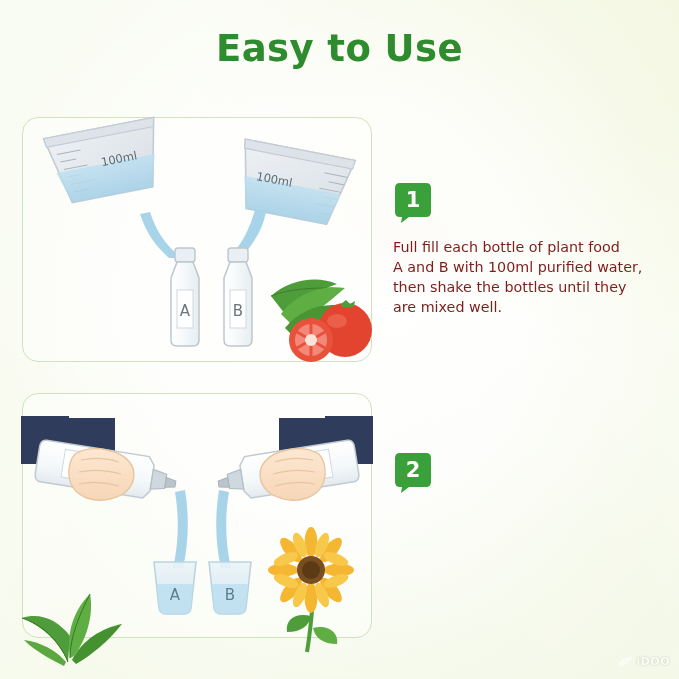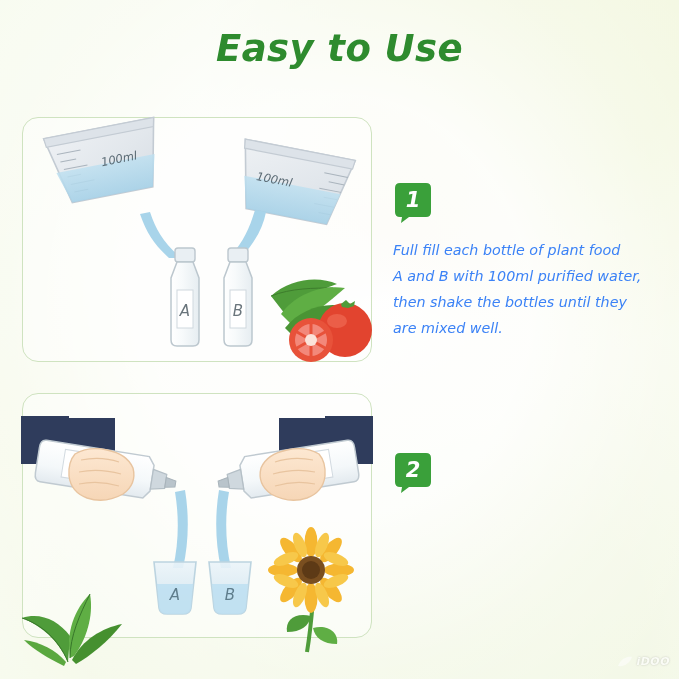--- a/index.html
+++ b/index.html
@@ -12,21 +12,20 @@
     font-family: "Liberation Sans", sans-serif;
     background: #ffffff;
     overflow: hidden;
   }
   #stage {
     position: relative;
     width: 679px;
     height: 679px;
     overflow: hidden;
     background: #fdfef9;
-    font-style: italic;
   }
   
   .bg-layer {
     position: absolute;
     inset: 0;
     background:
       radial-gradient(circle at 84% 7%, rgba(225,236,178,0.95) 0 14%, rgba(225,236,178,0) 36%),
       radial-gradient(circle at 62% 12%, rgba(206,226,150,0.6) 0 10%, rgba(206,226,150,0) 30%),
       radial-gradient(circle at 96% 28%, rgba(236,242,205,0.8) 0 12%, rgba(236,242,205,0) 30%),
       radial-gradient(ellipse at 20% 6%, rgba(236,244,214,0.8) 0 18%, rgba(236,244,214,0) 42%),
@@ -96,23 +95,23 @@
     width: 40px;
     height: 36px;
     line-height: 36px;
     text-align: center;
     color: #ffffff;
     font-size: 21px;
     font-weight: bold;
     font-family: "DejaVu Sans", sans-serif;
   }
   .step-text {
-    color: #3b82f6;
+    color: #7f1d1d;
     font-size: 14.3px;
-    line-height: 26px;
+    line-height: 20px;
     font-family: "DejaVu Sans", sans-serif;
     white-space: pre-line;
   }
 
   
   .watermark {
     position: absolute;
     right: 9px;
     bottom: 11px;
     display: flex;

